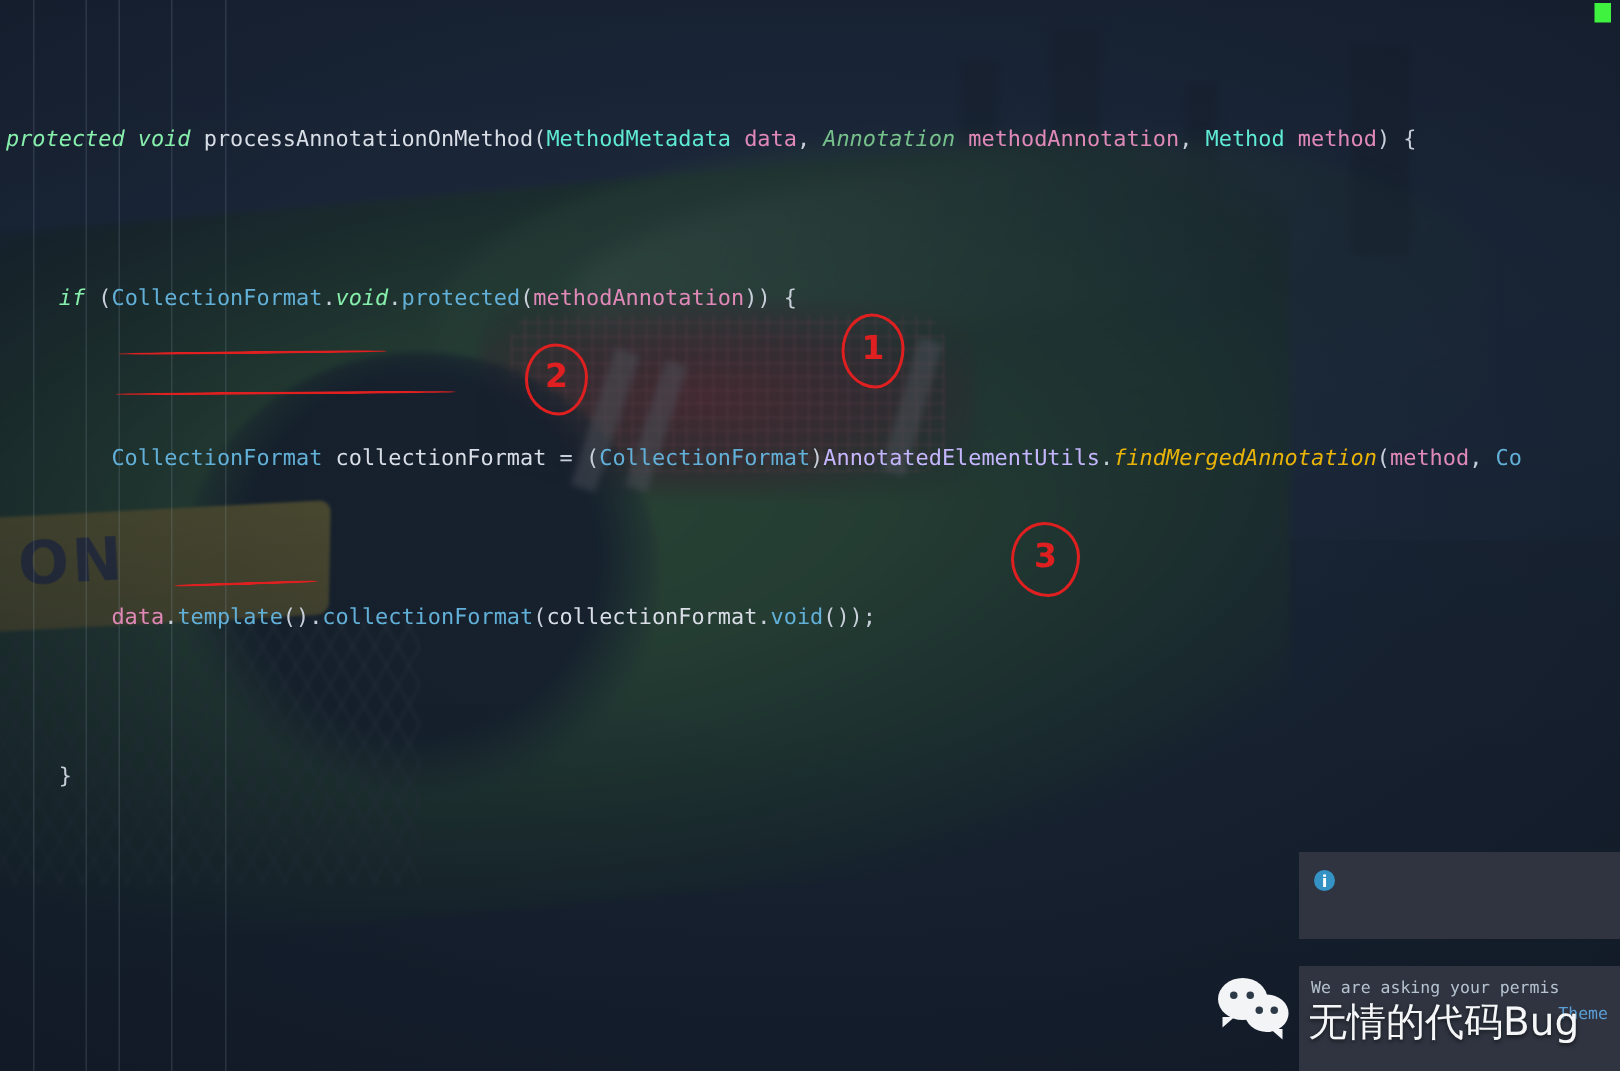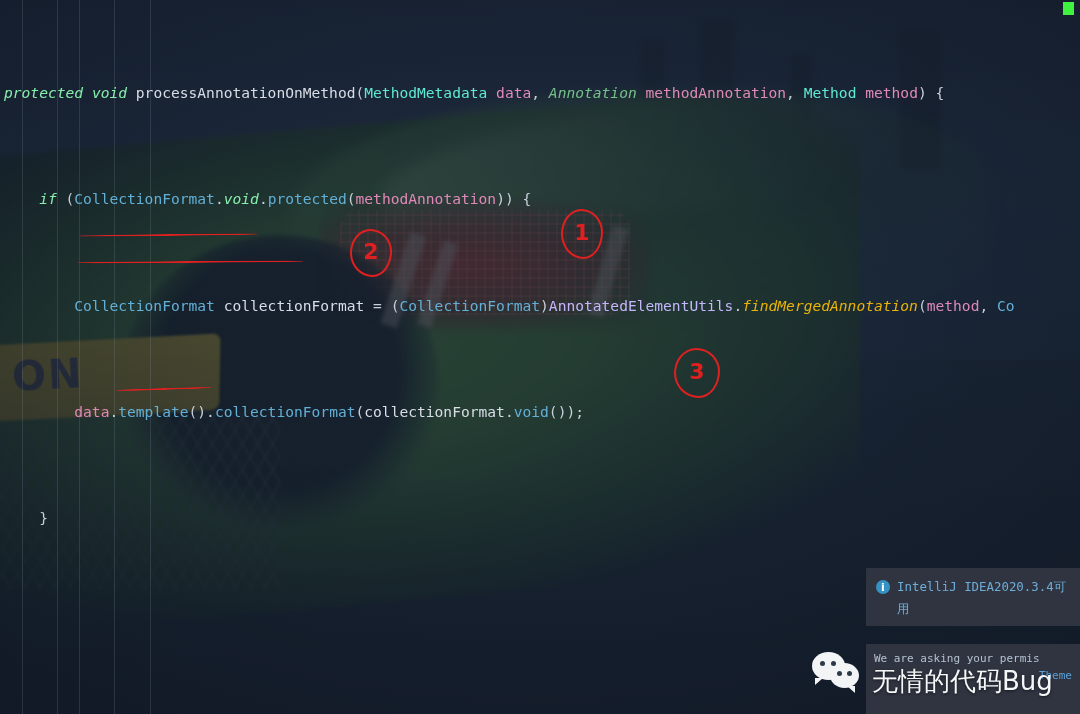--- a/index.html
+++ b/index.html
@@ -357,21 +357,20 @@
     <div class="circled" style="left:674px; top:348px; width:46px; height:50px;">
       <span class="ring"></span>
       <span class="num-g">3</span>
     </div>
 
   </div>
 
   <div class="notif" id="notif-update">
     <div class="notif-row">
       <span class="info-icon">i</span>
-      <span class="notif-link">IntelliJ IDEA2020.3.4可用</span>
     </div>
   </div>
 
   <div class="notif" id="notif-consent">
     <div>We are asking your permis</div>
     <div style="text-align:right;">
       <span class="theme-link">Theme</span>
     </div>
   </div>
 

